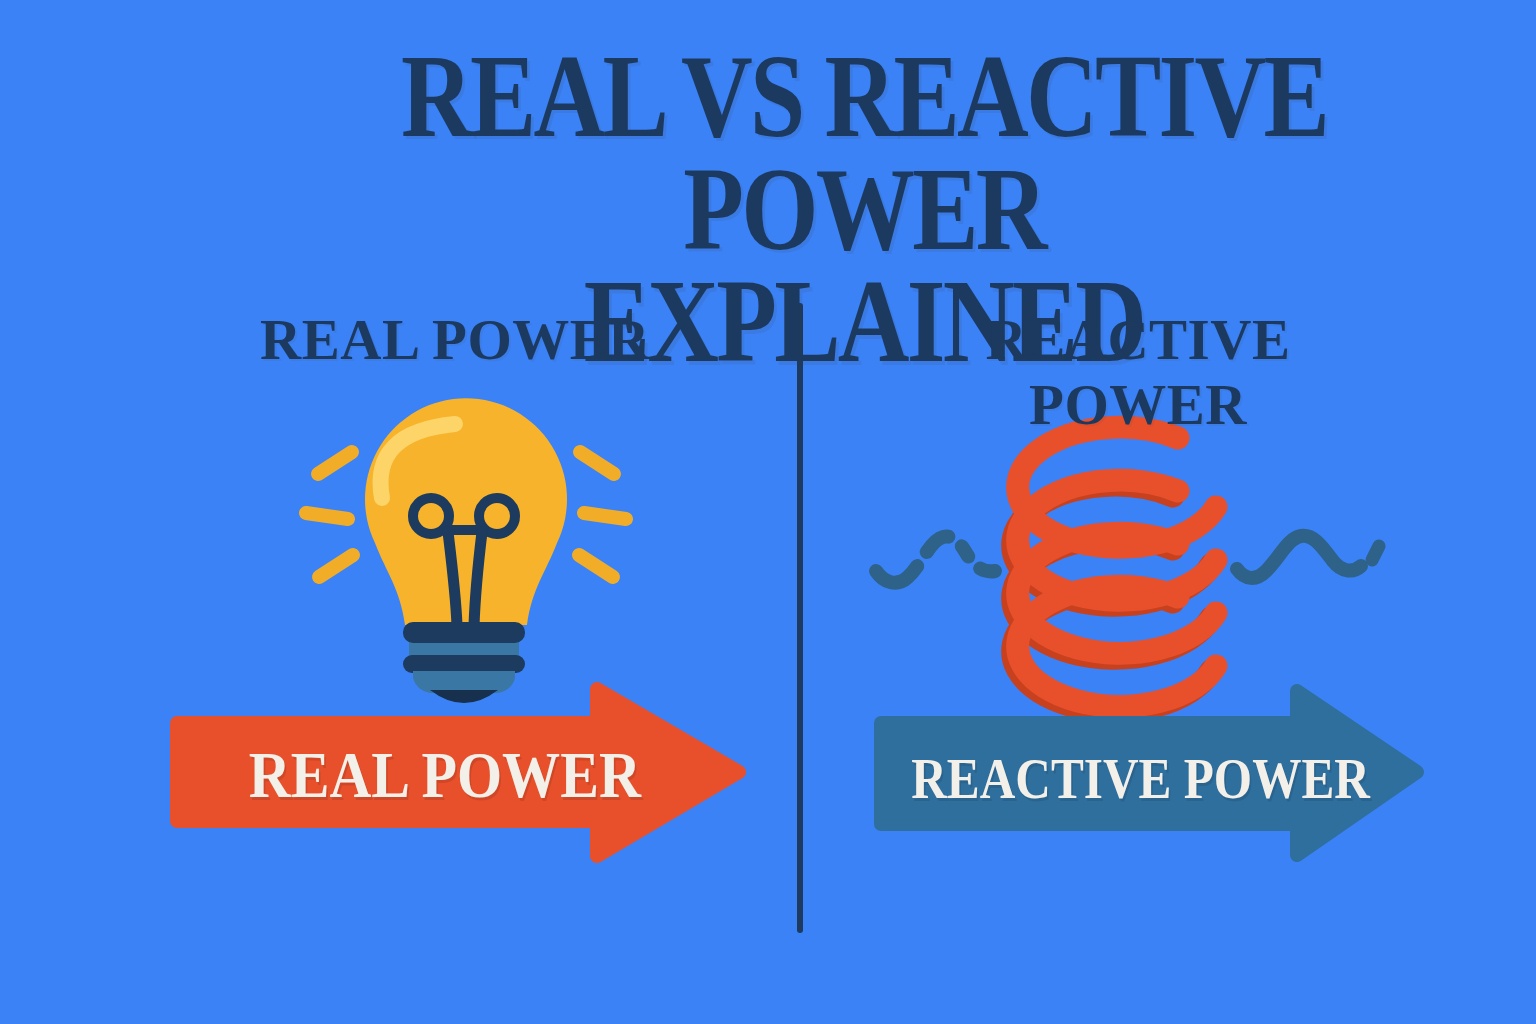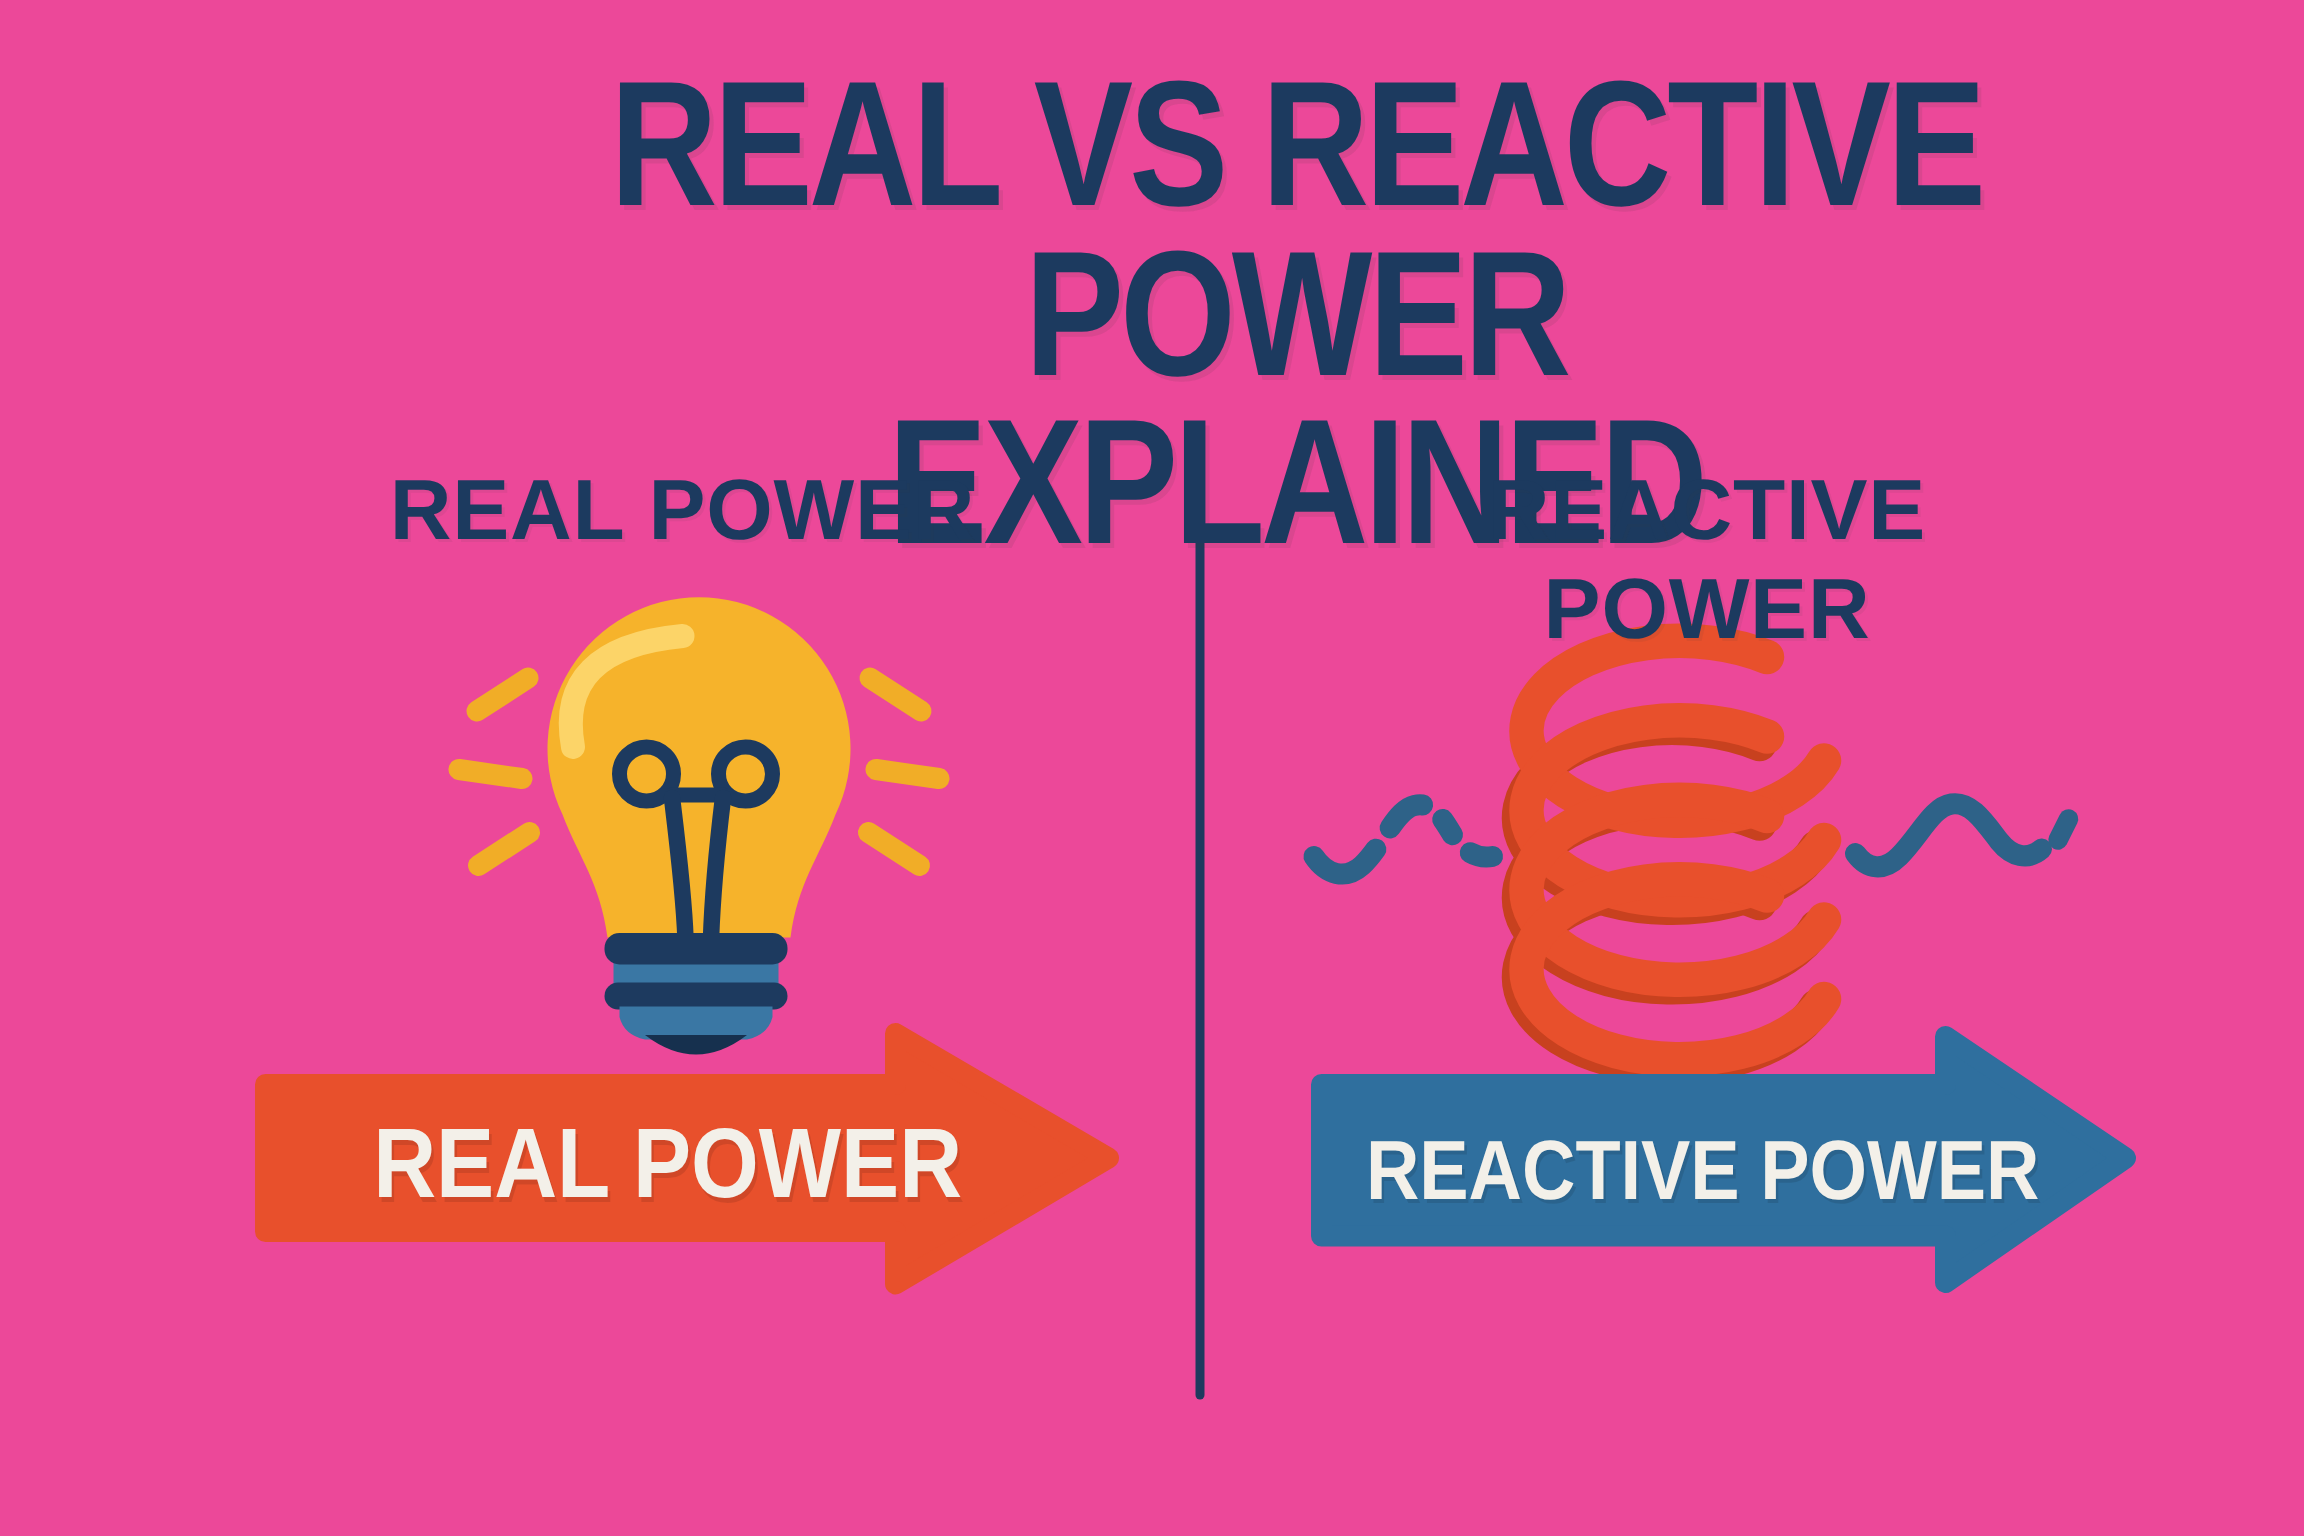--- a/index.html
+++ b/index.html
@@ -1,23 +1,23 @@
 <!DOCTYPE html>
 <html><head>
 <meta charset="utf-8">
 <style>
   * { margin: 0; padding: 0; box-sizing: border-box; }
   html, body { background: #d8d5cf; }
   .canvas {
     position: relative;
     width: 1536px;
     height: 1024px;
-    background: #ec4899;
+    background: #3b82f6;
     overflow: hidden;
-    font-family: Liberation Sans, sans-serif;
+    font-family: Liberation Serif, serif;
   }
   .svg-layer {
     position: absolute;
     left: 0; top: 0;
     width: 1536px; height: 1024px;
   }
   .title-block {
     position: absolute;
     left: 192px; right: 0; top: 40px;
     text-align: center;

